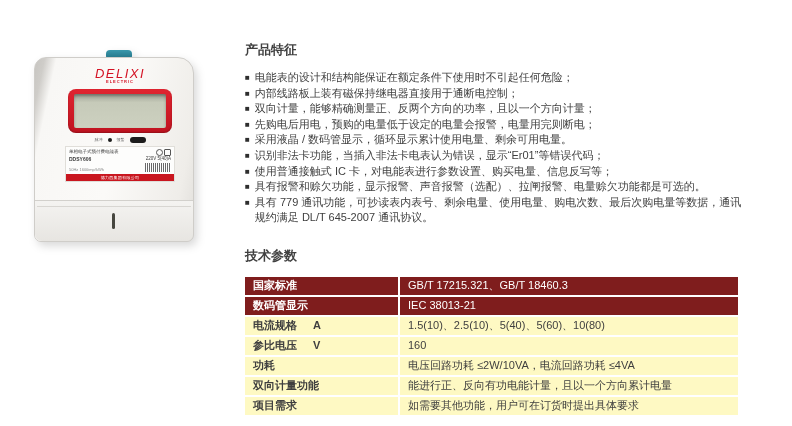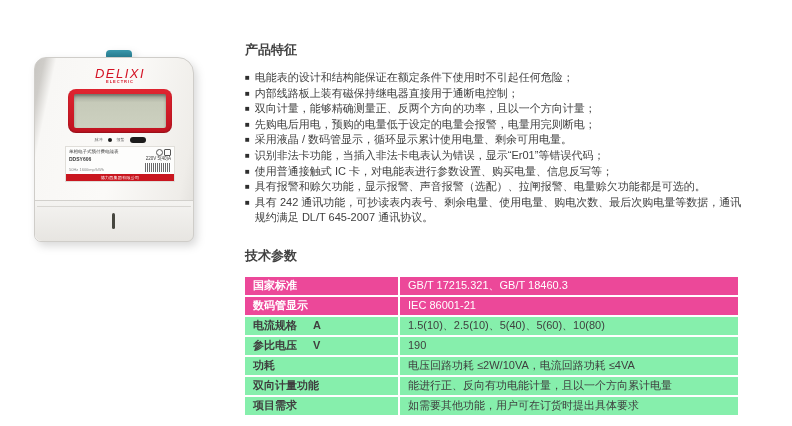--- a/index.html
+++ b/index.html
@@ -54,26 +54,26 @@
   .features-section{position:absolute;left:245px;top:43px;width:497px;}
   .sec-heading{color:#404040;font-size:13px;font-weight:bold;line-height:14px;margin:0 0 13px 0;}
   .feature-list{display:flex;flex-direction:column;}
   .feature-item{display:flex;align-items:flex-start;font-size:11px;line-height:15.6px;color:#3f3f3f;}
   .fmark{flex:none;font-size:8px;line-height:15.6px;margin-right:5px;color:#2e2e2e;}
   
   .specs-section{position:absolute;left:245px;top:249px;width:493px;}
   .specs-section .sec-heading{margin-bottom:14px;}
   .spec-table{display:flex;flex-direction:column;}
   .spec-row{display:flex;margin-bottom:2px;}
-  .spec-cell{background:#86efac;font-size:11px;line-height:13px;padding:2px 8px 3px;box-sizing:border-box;}
+  .spec-cell{background:#fef9c3;font-size:11px;line-height:13px;padding:2px 8px 3px;box-sizing:border-box;}
   .slabel-wrap{width:153px;margin-right:2px;font-weight:bold;display:flex;}
   .sunit{margin-left:16px;font-weight:bold;}
   .sunit:empty{display:none;}
   .svalue{flex:1;}
-  .spec-row.hdr .spec-cell{background:#ec4899;color:#ffffff;}
+  .spec-row.hdr .spec-cell{background:#7f1d1d;color:#ffffff;}
 </style>
 </head>
 <body>
 
 <div class="photo-area">
   <div class="meter">
     <div class="meter-top-btn"></div>
     <div class="meter-body">
       <div class="face">
         <div class="brand">DELIXI</div>
@@ -144,55 +144,55 @@
       <div class="feature-item">
     <span class="fmark">■</span>
     <span class="ftext">使用普通接触式 IC 卡，对电能表进行参数设置、购买电量、信息反写等；</span>
   </div>
       <div class="feature-item">
     <span class="fmark">■</span>
     <span class="ftext">具有报警和赊欠功能，显示报警、声音报警（选配）、拉闸报警、电量赊欠功能都是可选的。</span>
   </div>
       <div class="feature-item">
     <span class="fmark">■</span>
-    <span class="ftext">具有 242 通讯功能，可抄读表内表号、剩余电量、使用电量、购电次数、最后次购电量等数据，通讯规约满足 DL/T 645-2007 通讯协议。</span>
+    <span class="ftext">具有 779 通讯功能，可抄读表内表号、剩余电量、使用电量、购电次数、最后次购电量等数据，通讯规约满足 DL/T 645-2007 通讯协议。</span>
   </div>
     </div>
 </div>
 
 <div class="specs-section">
   <div class="sec-heading">技术参数</div>
   <div class="spec-table">
       <div class="spec-row hdr">
     <div class="spec-cell slabel-wrap">
       <span class="slabel">国家标准</span>
 
     </div>
     <div class="spec-cell svalue">GB/T 17215.321、GB/T 18460.3</div>
   </div>
       <div class="spec-row hdr">
     <div class="spec-cell slabel-wrap">
       <span class="slabel">数码管显示</span>
 
     </div>
-    <div class="spec-cell svalue">IEC 86001-21</div>
+    <div class="spec-cell svalue">IEC 38013-21</div>
   </div>
       <div class="spec-row">
     <div class="spec-cell slabel-wrap">
       <span class="slabel">电流规格</span>
       <span class="sunit">A</span>
     </div>
     <div class="spec-cell svalue">1.5(10)、2.5(10)、5(40)、5(60)、10(80)</div>
   </div>
       <div class="spec-row">
     <div class="spec-cell slabel-wrap">
       <span class="slabel">参比电压</span>
       <span class="sunit">V</span>
     </div>
-    <div class="spec-cell svalue">190</div>
+    <div class="spec-cell svalue">160</div>
   </div>
       <div class="spec-row">
     <div class="spec-cell slabel-wrap">
       <span class="slabel">功耗</span>
 
     </div>
     <div class="spec-cell svalue">电压回路功耗 ≤2W/10VA，电流回路功耗 ≤4VA</div>
   </div>
       <div class="spec-row">
     <div class="spec-cell slabel-wrap">

